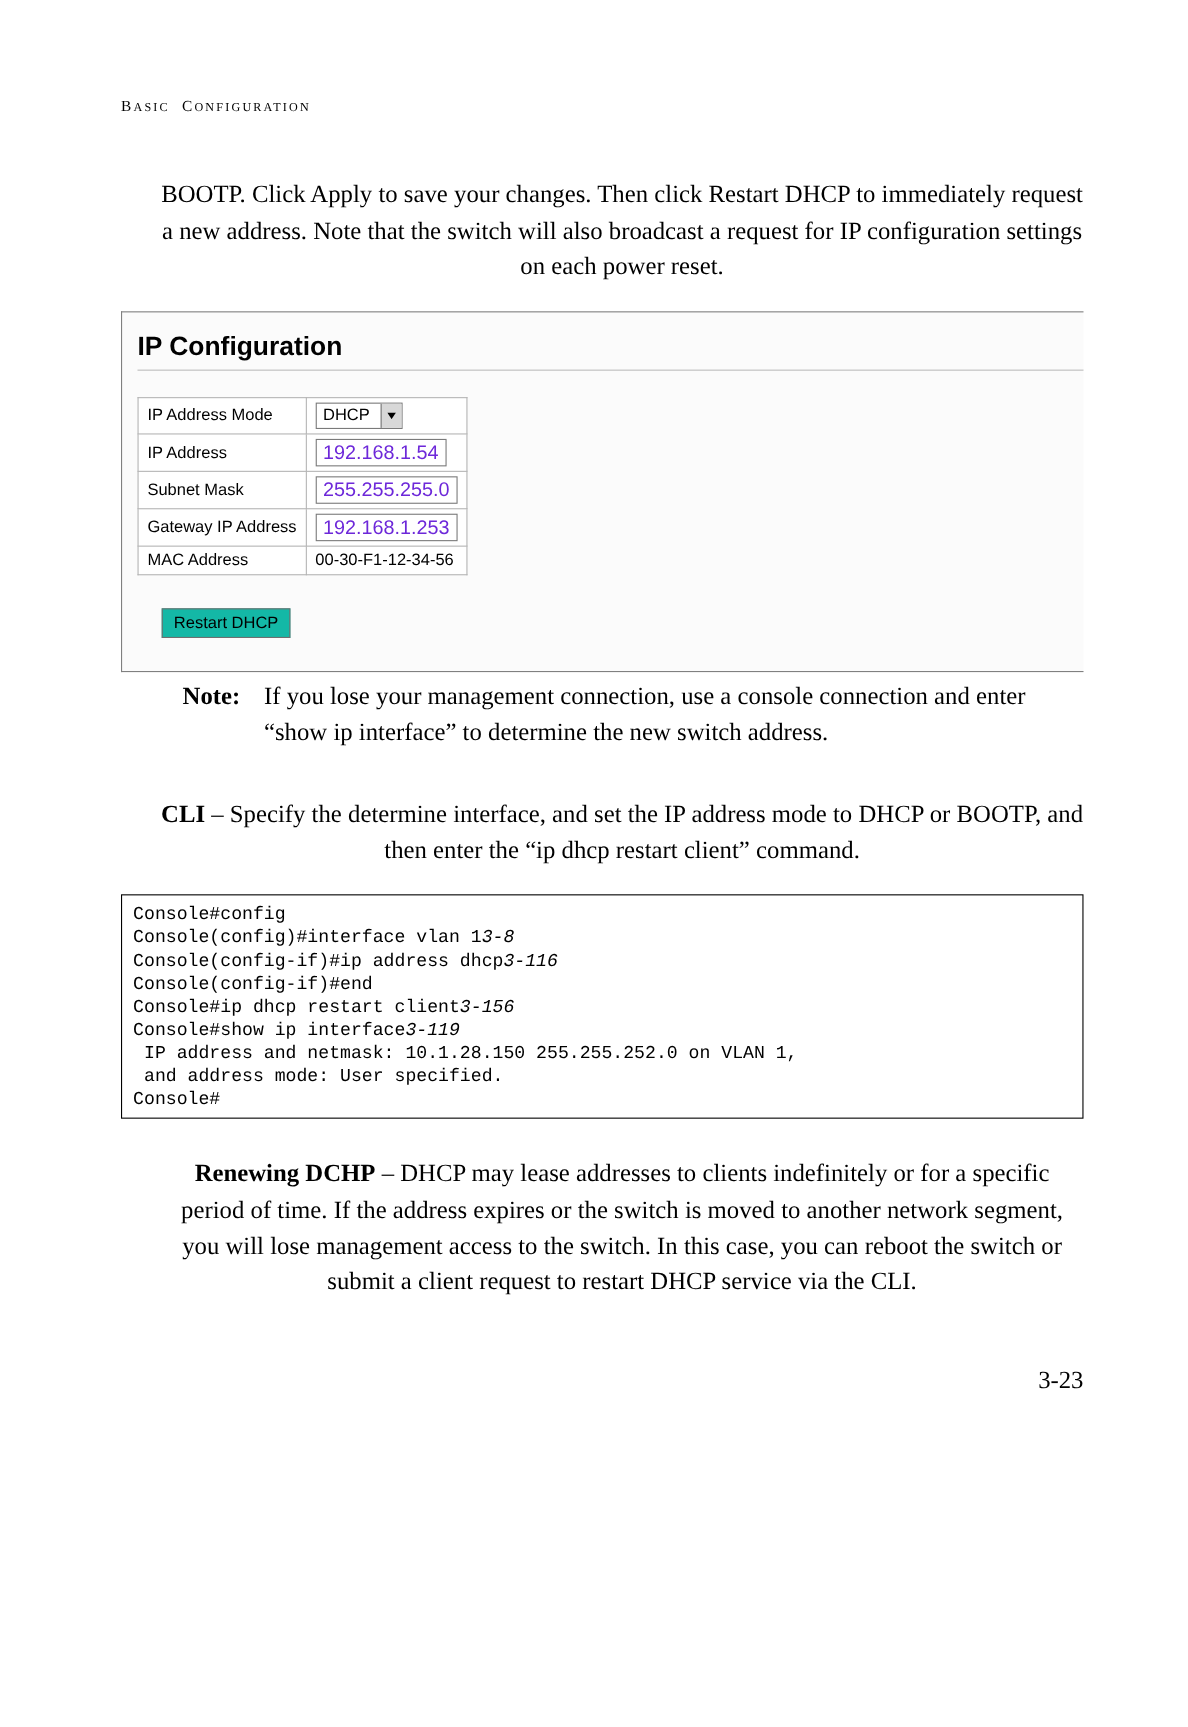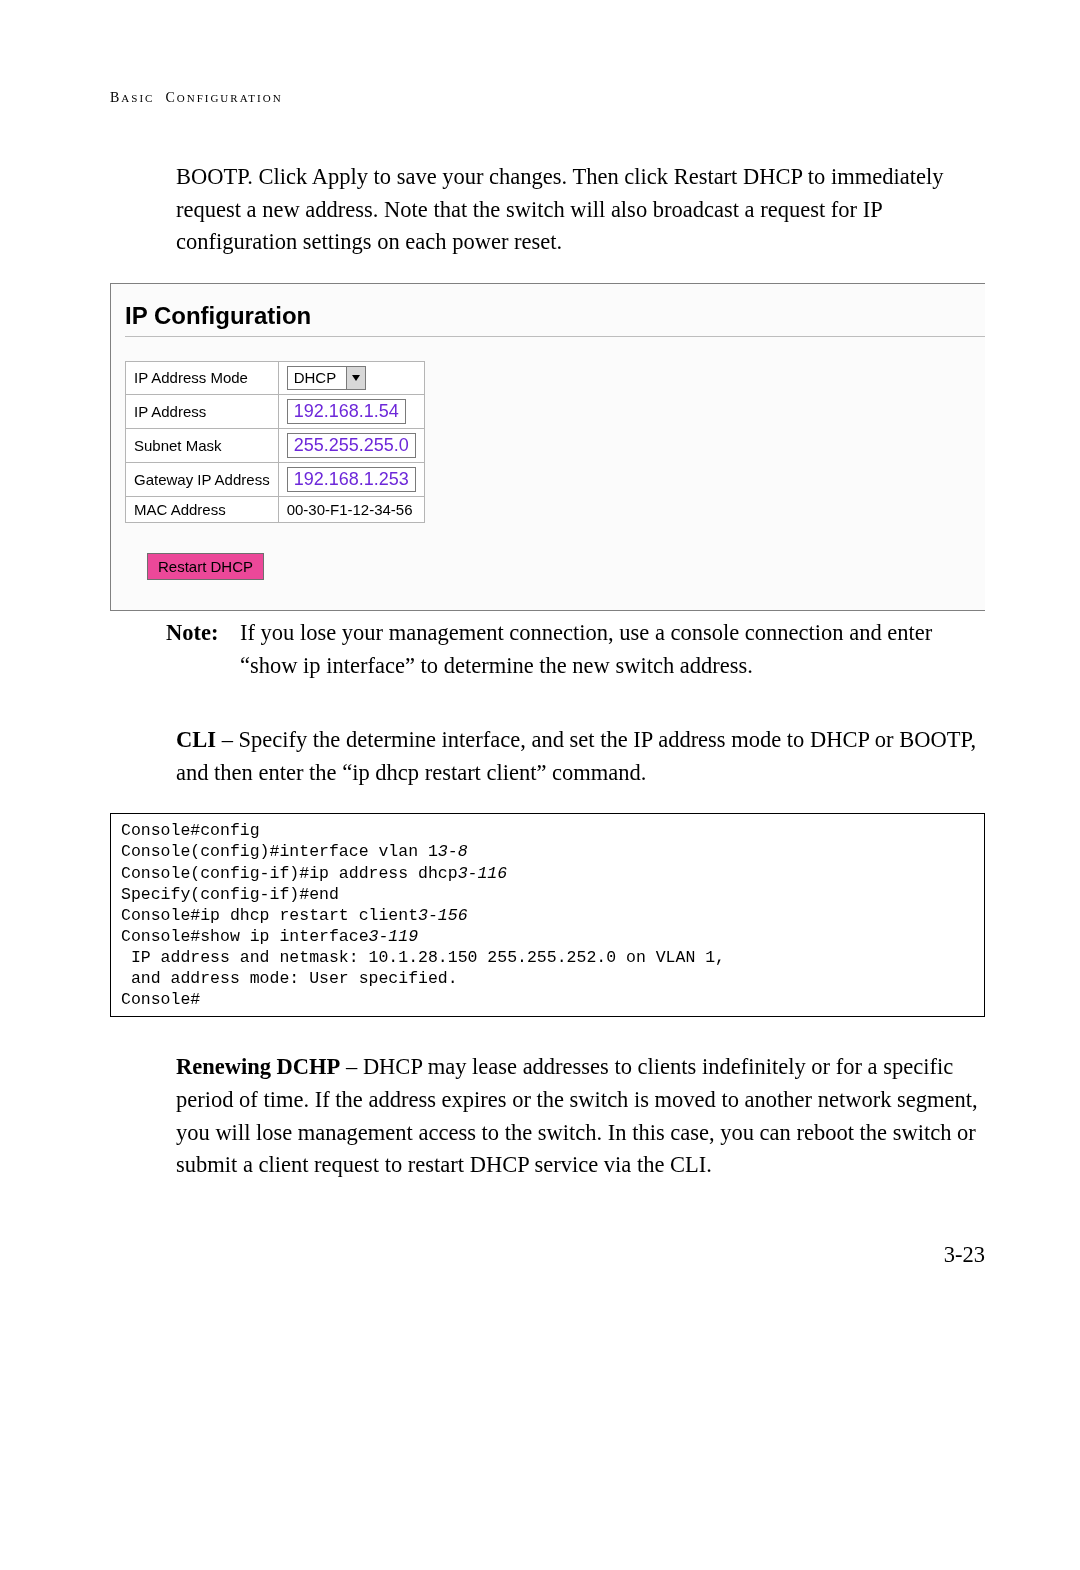--- a/index.html
+++ b/index.html
@@ -22,21 +22,22 @@
   }
   .header-right .sc {
     font-size: 11px;
   }
   .body-text {
     font-size: 22.5px;
     line-height: 1.45;
     margin: 0 0 24px 0;
   }
   .indent {
-    margin-left: 66px;
+    margin-left: 36px;
+    text-align: center;
   }
   .panel {
     border: 1px solid #808080;
     border-right: none;
     background: #fbfbfb;
     margin: 18px 0 6px 0;
     padding: 18px 0 30px 14px;
   }
   .panel h2 {
     font-family: Arial, Helvetica, sans-serif;
@@ -95,21 +96,21 @@
     color: #6d28d9;
     min-width: 104px;
   }
   .mac-val {
     font-family: Arial, Helvetica, sans-serif;
     font-size: 15px;
   }
   .btn {
     display: inline-block;
     border: 1px solid #6f6f6f;
-    background: #ec4899;
+    background: #14b8a6;
     font-family: Arial, Helvetica, sans-serif;
     font-size: 15px;
     padding: 4px 10px;
     margin-top: 30px;
     margin-left: 22px;
   }
   .note-row {
     display: flex;
     margin-left: 56px;
     margin-top: 6px;
@@ -198,21 +199,21 @@
     <div class="note-text">If you lose your management connection, use a console connection and enter “show ip interface” to determine the new switch address.</div>
   </div>
 
   <p class="body-text indent" style="margin-top:42px;">
     <b>CLI</b><span> – Specify the determine interface, and set the IP address mode to DHCP or BOOTP, and then enter the “ip dhcp restart client” command.</span>
   </p>
 
   <div class="cli-box"><span>Console#config</span>
 <span>Console(config)#interface vlan 1</span><span class="ref">3-8</span>
 <span>Console(config-if)#ip address dhcp</span><span class="ref">3-116</span>
-<span>Specify(config-if)#end</span>
+<span>Console(config-if)#end</span>
 <span>Console#ip dhcp restart client</span><span class="ref">3-156</span>
 <span>Console#show ip interface</span><span class="ref">3-119</span>
 <span> IP address and netmask: 10.1.28.150 255.255.252.0 on VLAN 1,</span>
 <span> and address mode: User specified.</span>
 <span>Console#</span></div>
 
   <p class="body-text indent">
     <b>Renewing DCHP</b><span> – DHCP may lease addresses to clients indefinitely or for a specific period of time. If the address expires or the switch is moved to another network segment, you will lose management access to the switch. In this case, you can reboot the switch or submit a client request to restart DHCP service via the CLI.</span>
   </p>
 

